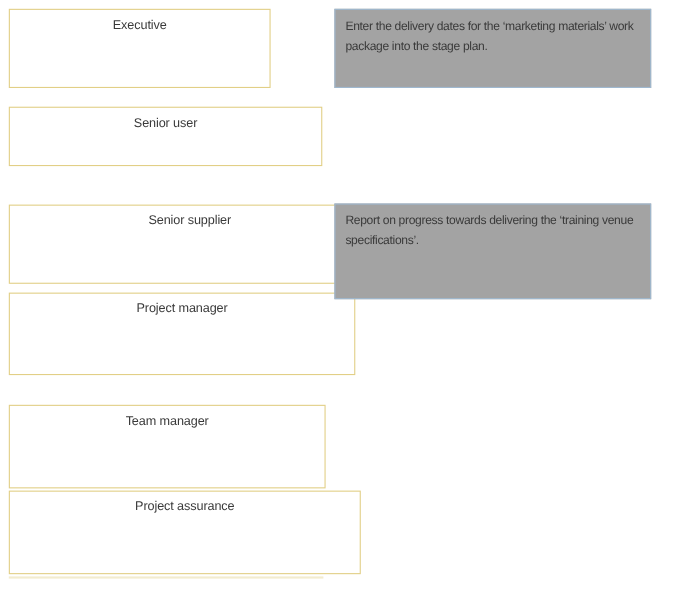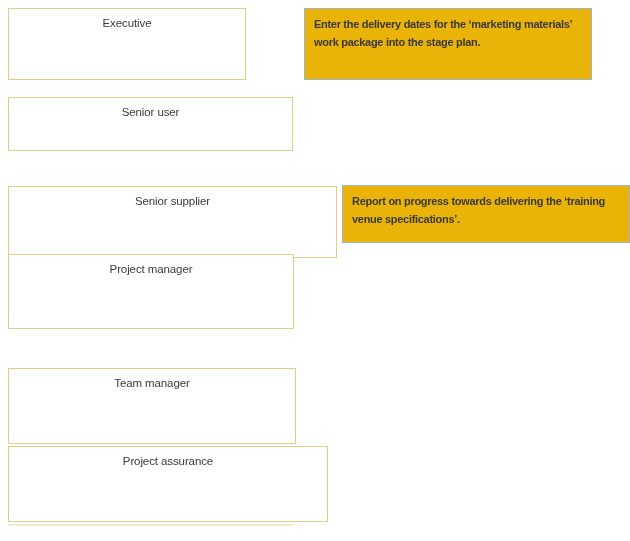--- a/index.html
+++ b/index.html
@@ -25,40 +25,39 @@
     background: #fff;
     border: 1.5px solid var(--role-border);
     text-align: center;
     padding-top: 8px;
     font-size: 11.5px;
     letter-spacing: -0.1px;
   }
   .role-0 { top: 8px;   width: 238px; height: 72px; }
   .role-1 { top: 97px;  width: 285px; height: 54px; }
   .role-2 { top: 186px; width: 329px; height: 72px; }
-  .role-3 { top: 254px; width: 286px; height: 75px; }
+  .role-3 { top: 266px; width: 315px; height: 75px; }
   .role-4 { top: 368px; width: 288px; height: 76px; }
   .role-5 { top: 446px; width: 320px; height: 76px; }
 
   .task-box {
     position: absolute;
     left: 304px;
     width: 288px;
-    background: #eab308;
+    background: #a3a3a3;
     border: 1.5px solid var(--task-border);
     padding: 6px 4px 4px 9px;
     font-size: 11px;
     line-height: 18px;
     letter-spacing: -0.3px;
     text-align: left;
-    font-weight: bold;
   }
   .task-0 { top: 8px;   height: 72px; }
   .task-1 { top: 97px;  height: 79px; }
-  .task-2 { top: 185px; height: 58px; margin-left: 38px; }
+  .task-2 { top: 185px; height: 87px; }
 
   .cutoff-line {
     position: absolute;
     left: 8px;
     top: 524px;
     width: 286px;
     height: 0;
     border-top: 2px solid var(--role-border);
     opacity: 0.4;
   }

